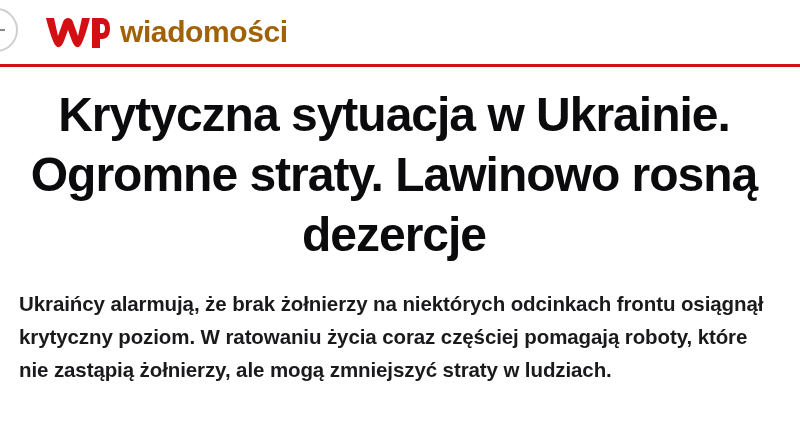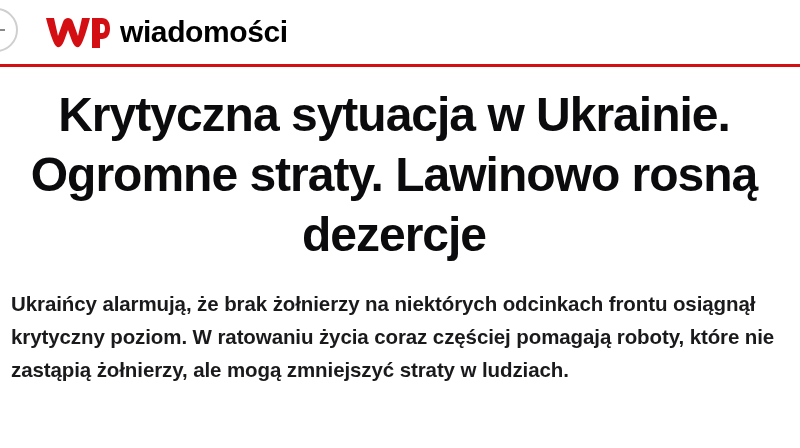--- a/index.html
+++ b/index.html
@@ -52,21 +52,21 @@
     margin-left: 44px;
   }
   .wp-logo {
     width: 66px;
     height: 40px;
     display: block;
   }
   .brand-name {
     font-size: 30px;
     font-weight: bold;
-    color: #000000;
+    color: #a16207;
     letter-spacing: -0.4px;
     margin-left: 10px;
     line-height: 1;
   }
 
   .header-rule {
     width: 100%;
     height: 3px;
     background: #d40f14;
   }
@@ -85,21 +85,21 @@
     letter-spacing: -1px;
     margin: 0 0 22px 0;
     text-align: center;
   }
   .lead {
     font-family: "Liberation Sans", sans-serif;
     font-size: 20.5px;
     line-height: 1.62;
     font-weight: bold;
     color: #1a1a1d;
-    margin: 7px;
+    margin: 15px;
     letter-spacing: -0.1px;
   }
 </style>
 </head>
 <body>
 
 <div class="page">
 
   <div class="header">
 

